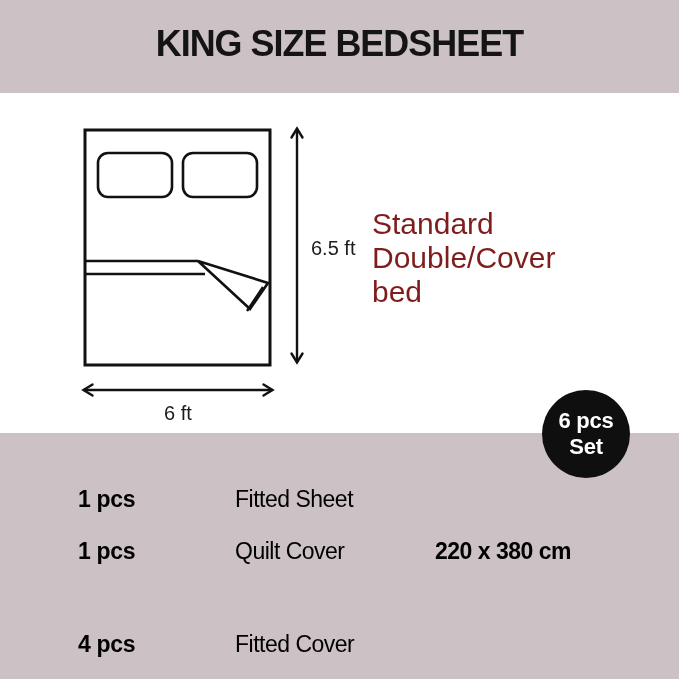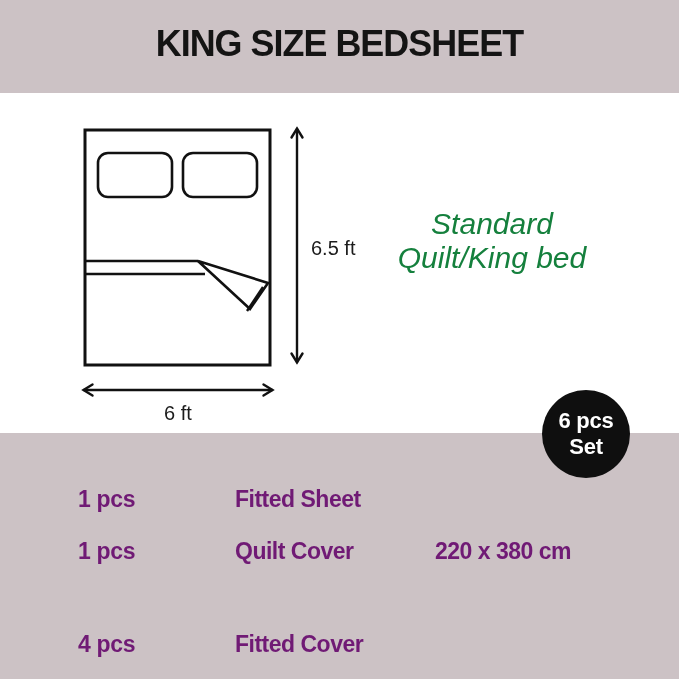--- a/index.html
+++ b/index.html
@@ -17,34 +17,34 @@
   
   .band-top{position:absolute;left:0;top:0;width:679px;height:93px;background:var(--band);
     display:flex;align-items:center;justify-content:center;}
   .band-top h1{font-size:37px;font-weight:700;letter-spacing:-1px;color:#141414;
     transform:scaleX(0.97);transform-origin:center;white-space:nowrap;padding-bottom:6px;}
 
   
   .middle{position:absolute;left:0;top:93px;width:585px;height:340px;background:var(--paper);}
   .diagram-svg{position:absolute;left:0;top:0;}
 
-  .caption{position:absolute;left:372px;top:114px;width:240px;text-align:center;
-    font-size:30px;line-height:34px;font-weight:400;color:#15803d;font-style:italic;}
+  .caption{position:absolute;left:372px;top:114px;width:240px;text-align:left;
+    font-size:30px;line-height:34px;font-weight:400;color:#7f1d1d;}
 
   
   .badge{position:absolute;left:542px;top:390px;width:88px;height:88px;border-radius:50%;
     background:var(--badge-bg);color:var(--badge-ink);display:flex;flex-direction:column;
     align-items:center;justify-content:center;z-index:5;}
   .badge .b1,.badge .b2{font-size:22px;font-weight:700;line-height:26px;letter-spacing:-0.3px;}
 
   
   .band-bottom{position:absolute;left:0;top:433px;width:679px;height:246px;background:var(--band);}
-  .row{position:absolute;left:0;width:679px;height:28px;font-size:23px;color:#701a75;}
+  .row{position:absolute;left:0;width:679px;height:28px;font-size:23px;color:#000000;}
   .row .qty{position:absolute;left:78px;font-weight:600;letter-spacing:-0.3px;}
-  .row .item{position:absolute;left:235px;font-weight:700;letter-spacing:-0.5px;}
+  .row .item{position:absolute;left:235px;font-weight:400;letter-spacing:-0.5px;}
   .row .size{position:absolute;left:435px;font-weight:600;letter-spacing:-0.5px;}
   .row1{top:53px;} .row2{top:105px;} .row3{top:158px;margin-top:40px;}
 </style>
 </head>
 <body>
 
 <div class="canvas">
 
   <header class="band-top">
     <h1>KING SIZE BEDSHEET</h1>
@@ -75,21 +75,21 @@
         <polyline points="92.5,384.5 83.5,390 92.5,395.5"></polyline>
         <polyline points="263.5,384.5 272.5,390 263.5,395.5"></polyline>
       </g>
 
       <text x="311" y="255" font-size="20" fill="#1c1c1c">6.5 ft</text>
       <text x="178" y="420" font-size="20" fill="#1c1c1c" text-anchor="middle">6 ft</text>
     </svg>
 
     <div class="caption">
       <div>Standard</div>
-      <div>Quilt/King bed</div>
+      <div>Double/Cover bed</div>
     </div>
   </main>
 
   <div class="badge">
     <div class="b1">6 pcs</div>
     <div class="b2">Set</div>
   </div>
 
   <section class="band-bottom">
     <div class="row row1">

